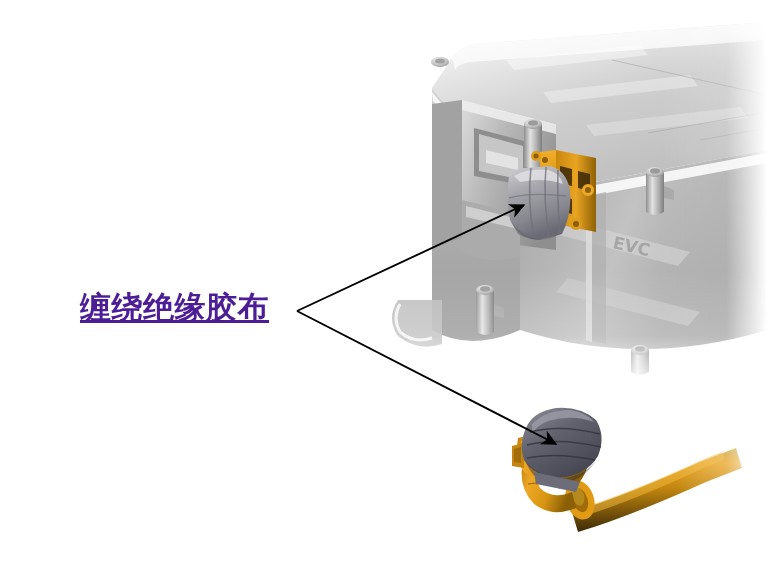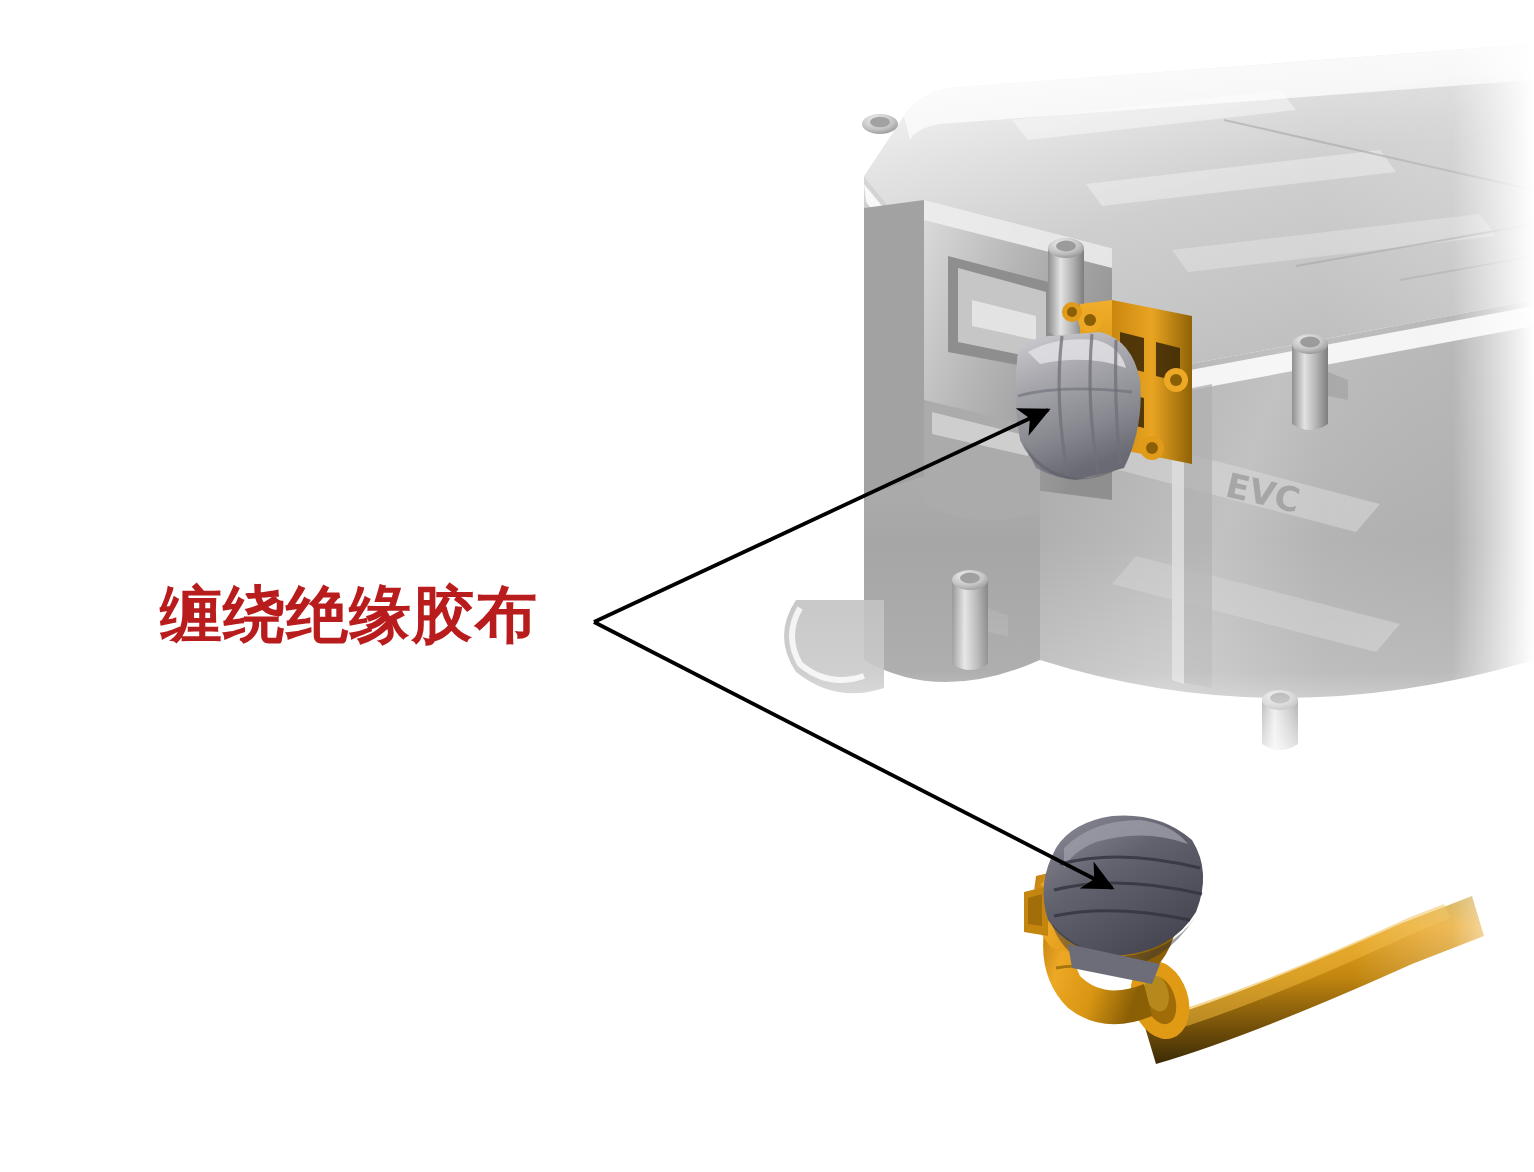--- a/index.html
+++ b/index.html
@@ -11,24 +11,25 @@
     overflow:hidden;
     position:relative;
   }
   #figure{
     position:absolute;left:0;top:0;width:767px;height:586px;
   }
   #figure svg{display:block;width:767px;height:586px;}
   .callout-label{
     position:absolute;
     font-weight:bold;
-    color:#b91c1c;
+    color:#4c1d95;
     white-space:nowrap;
     letter-spacing:0.5px;
     font-family:"DejaVu Sans","Liberation Sans",sans-serif;
+    text-decoration:underline;
   }
 </style>
 </head>
 <body>
 
 <div id="figure">
 <svg viewBox="0 0 767 586" xmlns="http://www.w3.org/2000/svg">
   <defs>
 
     <linearGradient id="gTopFace" x1="0" y1="0" x2="0.55" y2="1">

